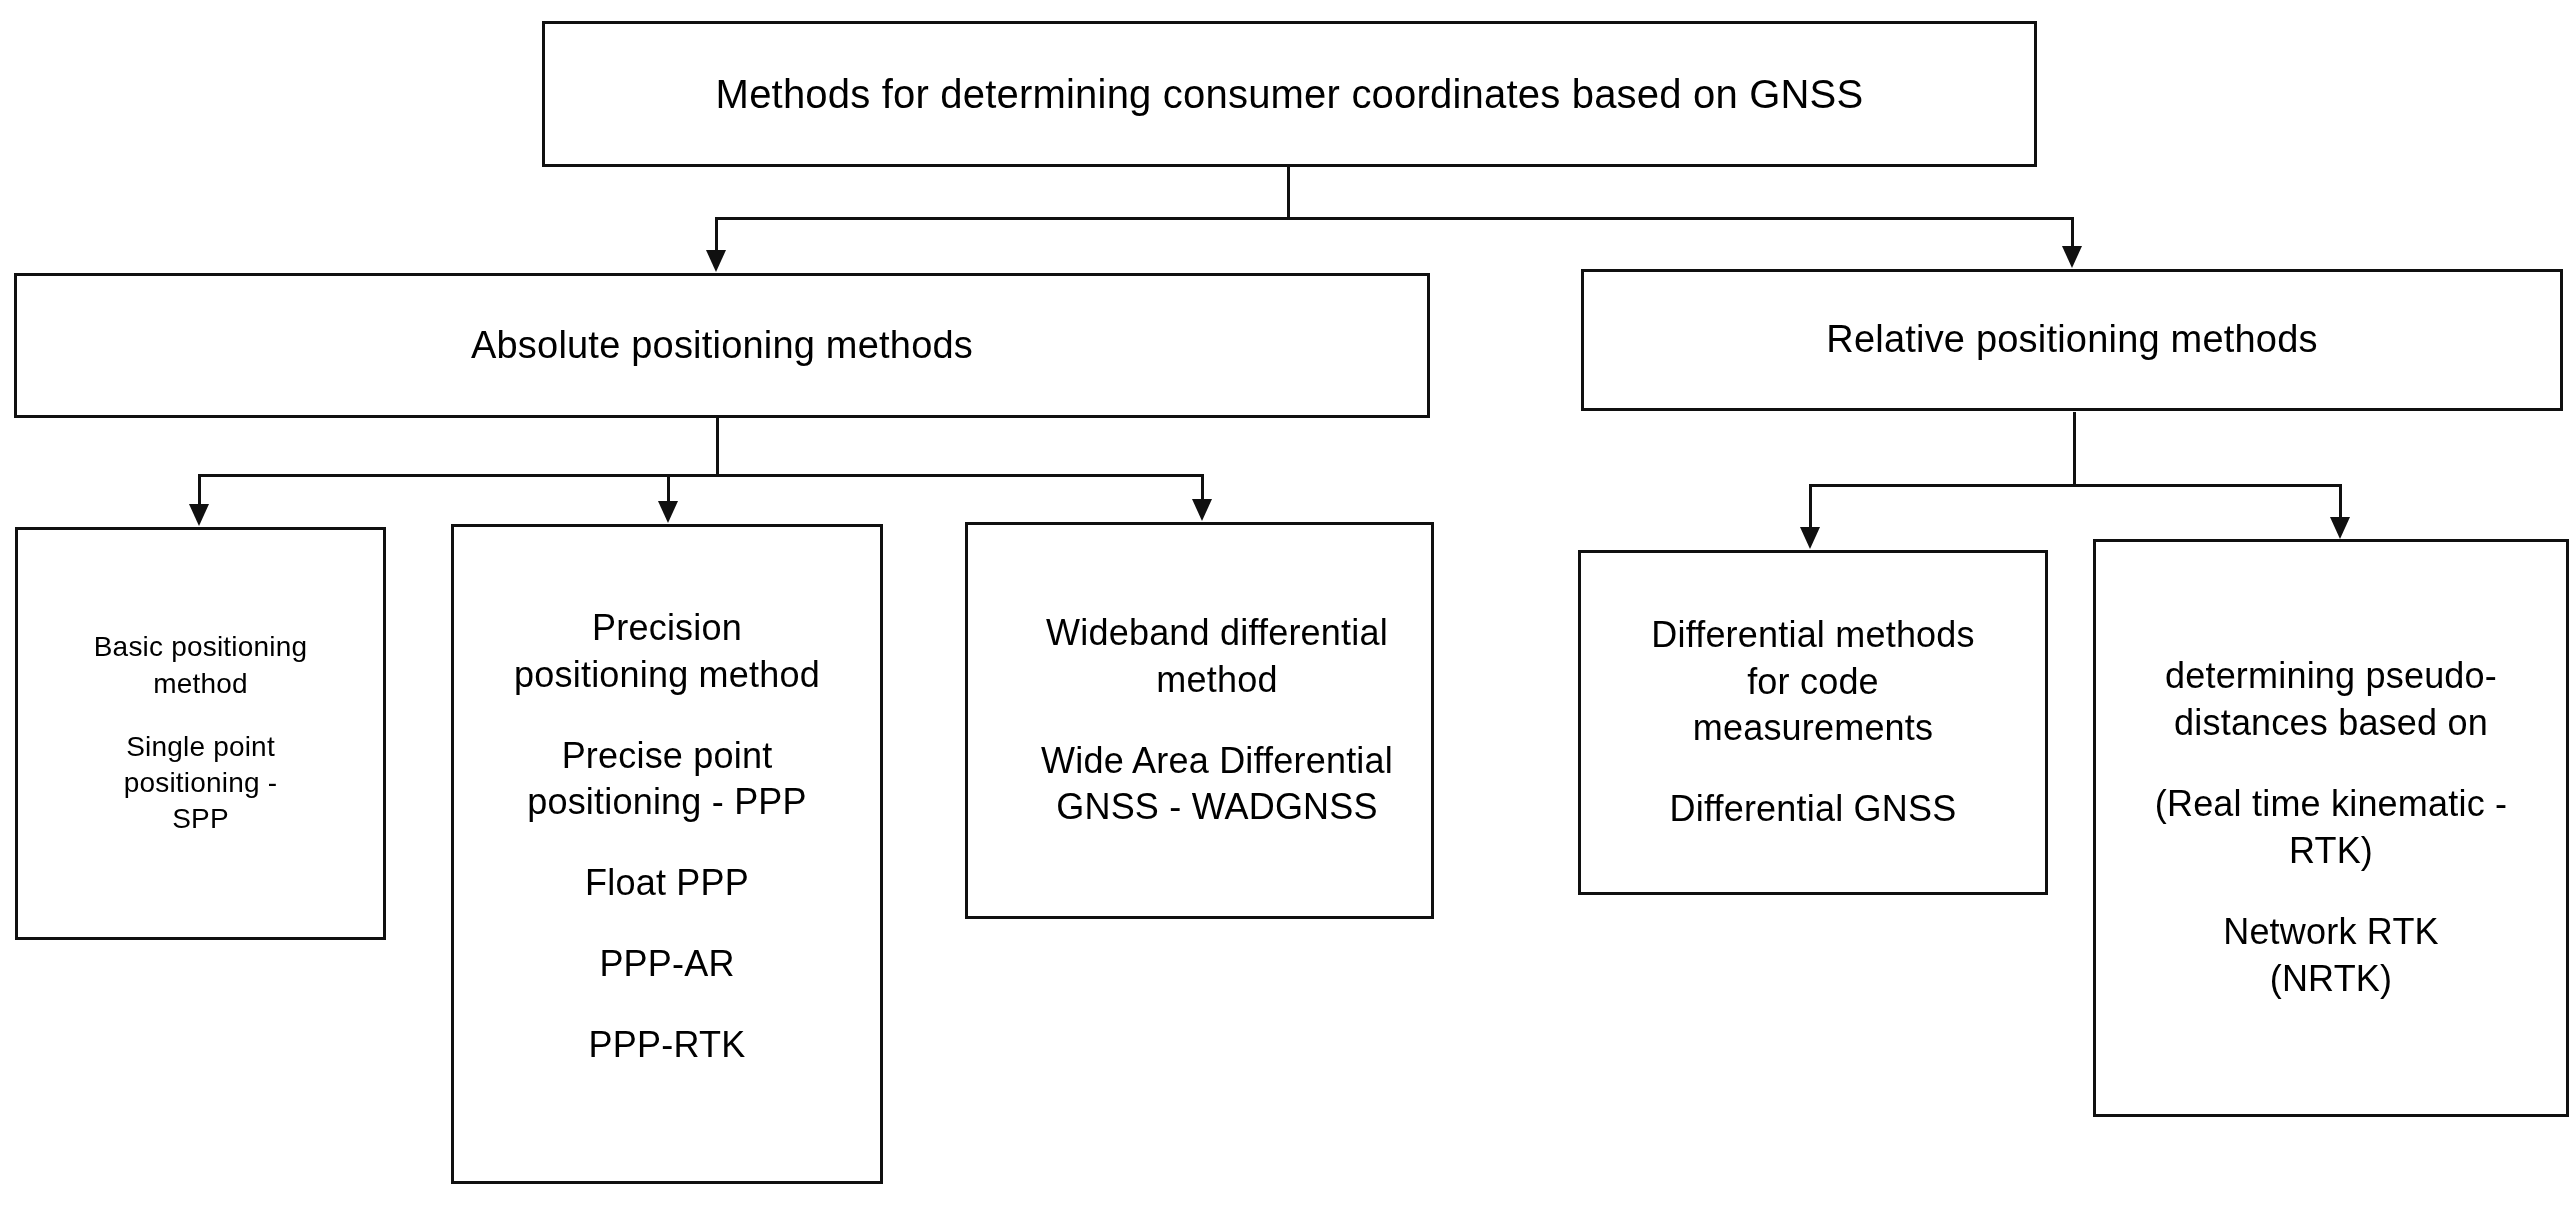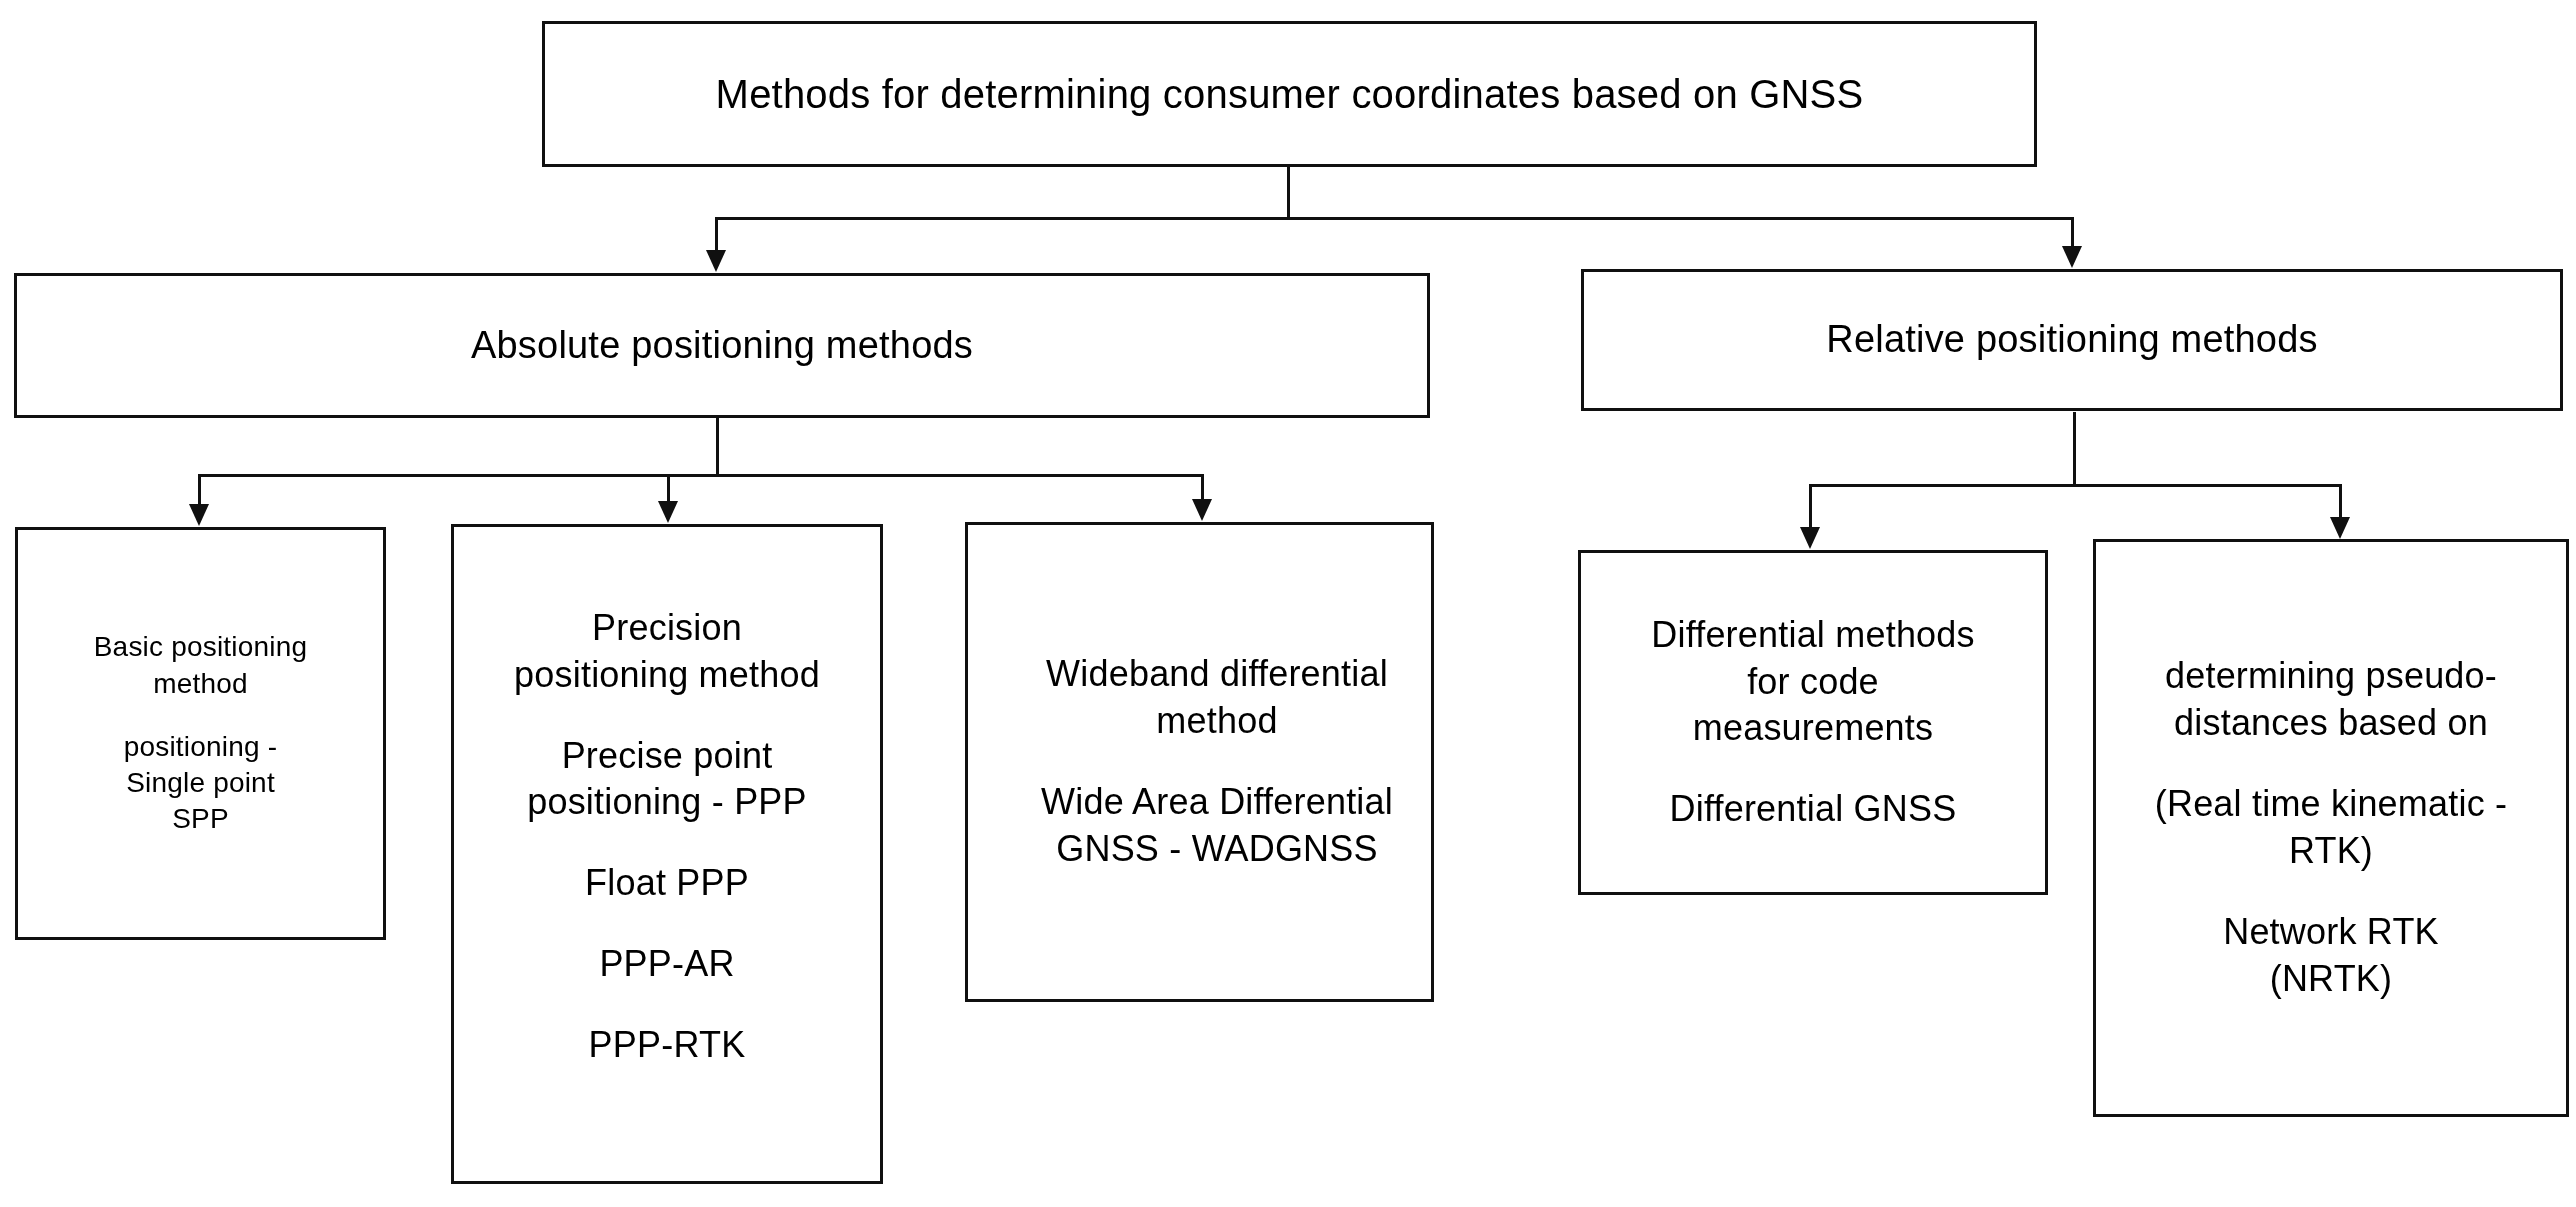--- a/index.html
+++ b/index.html
@@ -37,21 +37,21 @@
   }
   .node .gap {
     display: block;
     height: 0.95em;
   }
   .n-root   { left: 542px;  top: 20.6px;   width: 1495px; height: 146px; font-size: 40px; }
   .n-abs    { left: 14px;   top: 273px;  width: 1416px; height: 145px; font-size: 38px; }
   .n-rel    { left: 1581px; top: 269px;  width: 982px; height: 142px; font-size: 38px; }
   .n-leaf1  { left: 15px;   top: 527px;  width: 371px;  height: 413px; font-size: 28px; }
   .n-leaf2  { left: 451px;  top: 524px;  width: 432px;  height: 660px; font-size: 36px; }
-  .n-leaf3  { left: 965px; top: 522px;  width: 469px;  height: 480px; font-size: 36px; padding-left: 35px; }
+  .n-leaf3  { left: 965px; top: 522px;  width: 469px;  height: 397px; font-size: 36px; padding-left: 35px; }
   .n-leaf4  { left: 1578px; top: 550px;  width: 470px;  height: 345px; font-size: 36px; }
   .n-leaf5  { left: 2093px; top: 539px;  width: 476px;  height: 578px; font-size: 36px; }
 
   .seg {
     position: absolute;
     background: #101010;
   }
   .vseg { width: 3.3px; }
   .hseg { height: 3.3px; }
   .arrowhead {
@@ -100,22 +100,22 @@
   <div class="seg hseg" style="left:1810px; top:484px; width:532px;"></div>
   <div class="seg vseg" style="left:1809px; top:484px; height:44px;"></div>
   <div class="arrowhead" style="left:1800px; top:527px;"></div>
   <div class="seg vseg" style="left:2339px; top:484px; height:35px;"></div>
   <div class="arrowhead" style="left:2330px; top:517px;"></div>
 
   <div class="node n-leaf1">
     <span class="ln">Basic positioning</span>
     <span class="ln">method</span>
     <span class="gap"></span>
+    <span class="ln">Single point</span>
     <span class="ln">positioning -</span>
-    <span class="ln">Single point</span>
     <span class="ln">SPP</span>
   </div>
 
   <div class="node n-leaf2">
     <span class="ln">Precision</span>
     <span class="ln">positioning method</span>
     <span class="gap"></span>
     <span class="ln">Precise point</span>
     <span class="ln">positioning - PPP</span>
     <span class="gap"></span>

